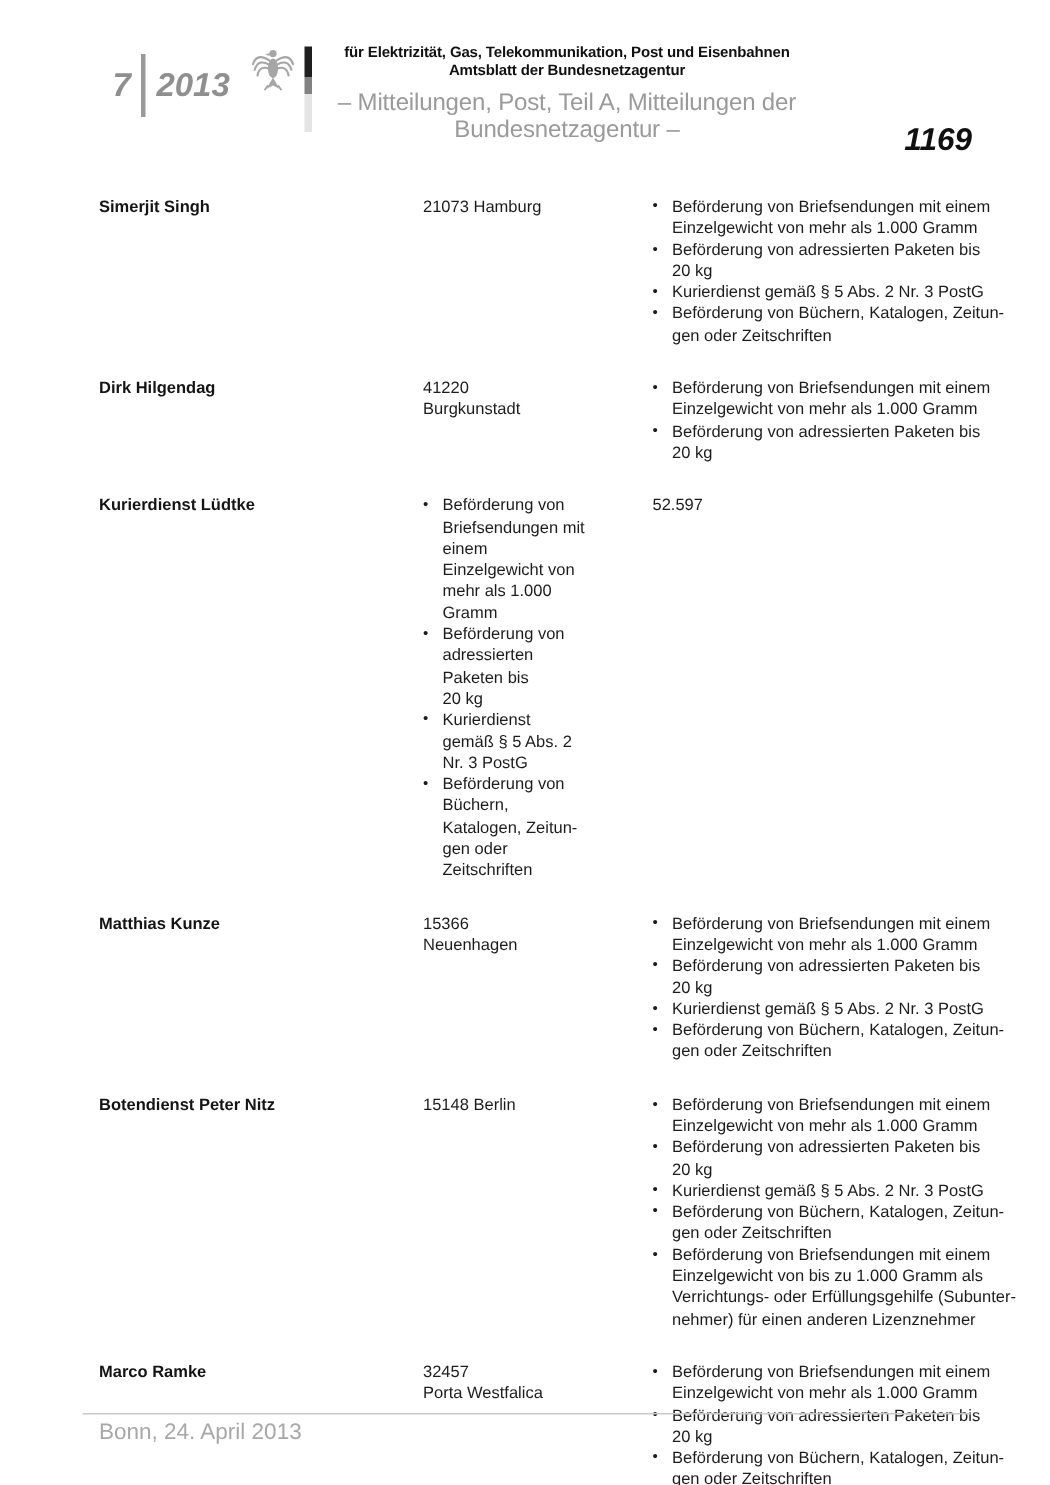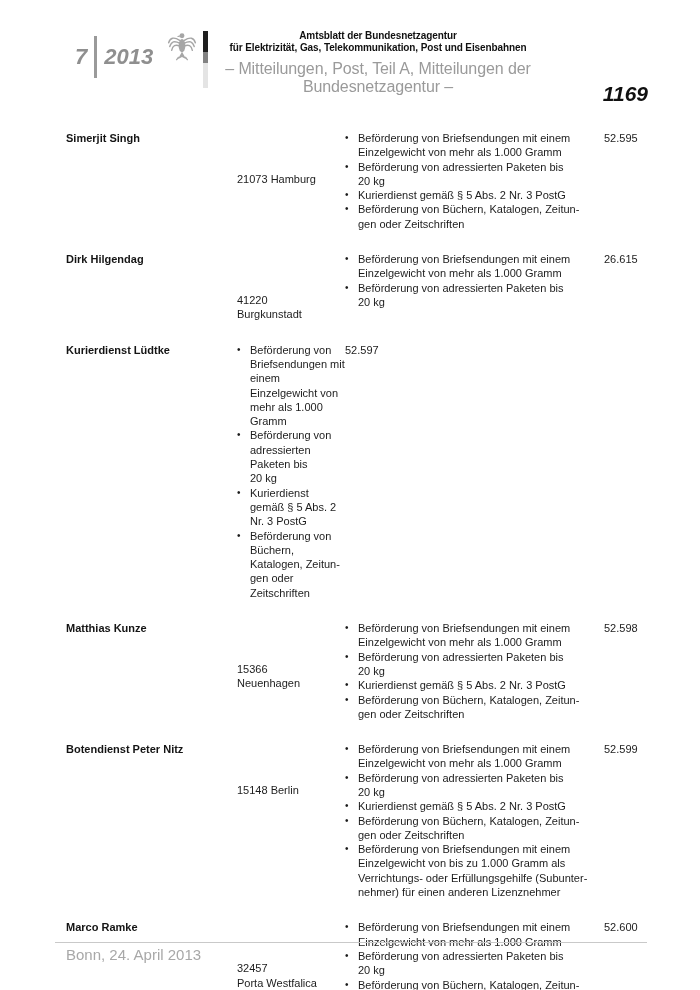--- a/index.html
+++ b/index.html
@@ -30,25 +30,25 @@
   .pagenum{
     position:absolute;right:52px;top:47px;
     font-size:21px;font-weight:bold;font-style:italic;color:#101010;margin-top:35px;
   }
   
   .entries{position:absolute;left:66px;top:131px;width:582px;}
   .entry{
     display:grid;
     grid-template-columns:171px 108px 259px 44px;
     margin:0 0 21px 0;
-    font-size:11px;line-height:14.3px;
+    font-size:11px;line-height:14.3px;gap:45px;
   }
   .col{min-width:0;}
   .name{font-weight:bold;color:#141414;}
-  .loc{white-space:pre-line;margin-top:41px;}
+  .loc{white-space:pre-line;}
   .services{list-style:none;margin:0;padding:0;}
   .services li{display:flex;align-items:flex-start;}
   .bullet{flex:0 0 13px;width:13px;font-size:10px;line-height:14.3px;color:#1c1c1c;}
   .svc-text{white-space:pre-line;}
   .num{padding-left:0;}
   
   .footer-rule{position:absolute;left:55px;top:942px;width:592px;height:1px;background:#c9c9c9;}
   .footer-text{position:absolute;left:66px;top:946px;font-size:15px;color:#a8a8a8;}
 </style>
 </head>
@@ -76,22 +76,22 @@
         <circle cx="16" cy="5" r="2.6" fill="#a6a6a6"></circle>
         <path d="M13.6 4.6 L10.4 5.8 L13.6 6.6 Z" fill="#a6a6a6"></path>
         <ellipse cx="16" cy="15.5" rx="3.6" ry="7" fill="#a6a6a6"></ellipse>
         <path d="M16 22 L11.5 30 L16 27.6 L20.5 30 Z" fill="#a6a6a6"></path>
         <path d="M12.5 27.5 L10 31 M19.5 27.5 L22 31" stroke="#a6a6a6" stroke-width="1.3"></path>
       </svg>
     </span>
     <span class="eagle-bar"></span>
 
     <div class="masthead">
+      <div class="title-line">für Elektrizität, Gas, Telekommunikation, Post und Eisenbahnen</div>
       <div class="title-line">Amtsblatt der Bundesnetzagentur</div>
-      <div class="title-line">für Elektrizität, Gas, Telekommunikation, Post und Eisenbahnen</div>
       <div class="subtitle">– Mitteilungen, Post, Teil A, Mitteilungen der Bundesnetzagentur –</div>
     </div>
 
     <div class="pagenum">1169</div>
   </header>
 
   <main class="entries" id="entries">
     <section class="entry">
       <div class="col name">Simerjit Singh</div>
       <div class="col loc">21073 Hamburg</div>

